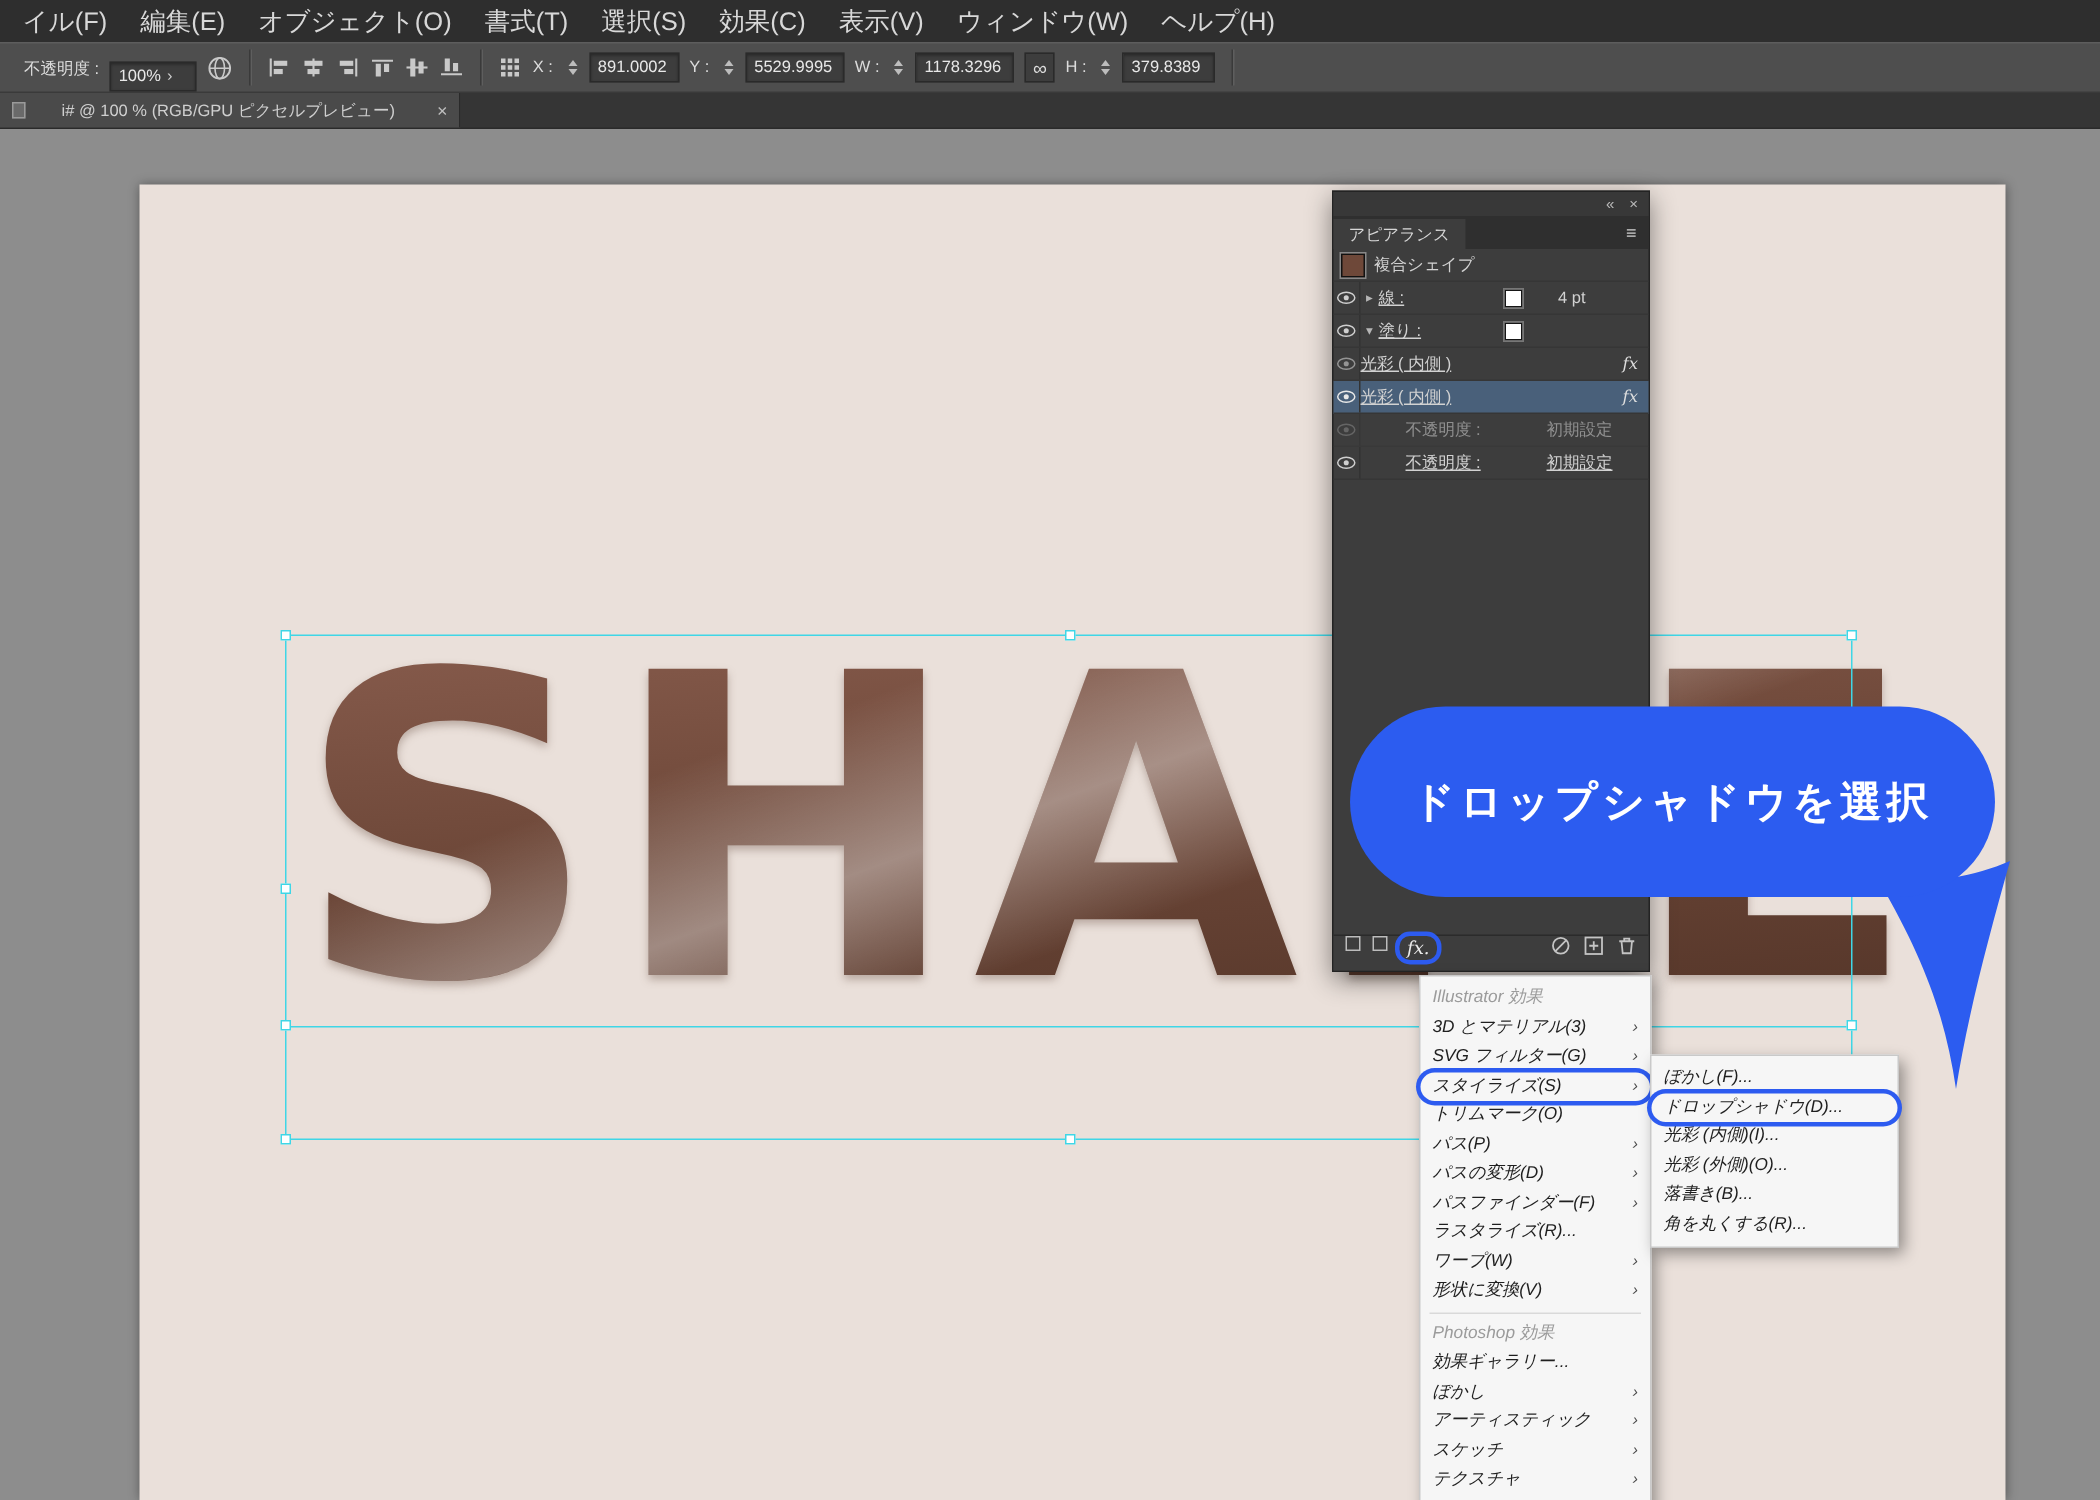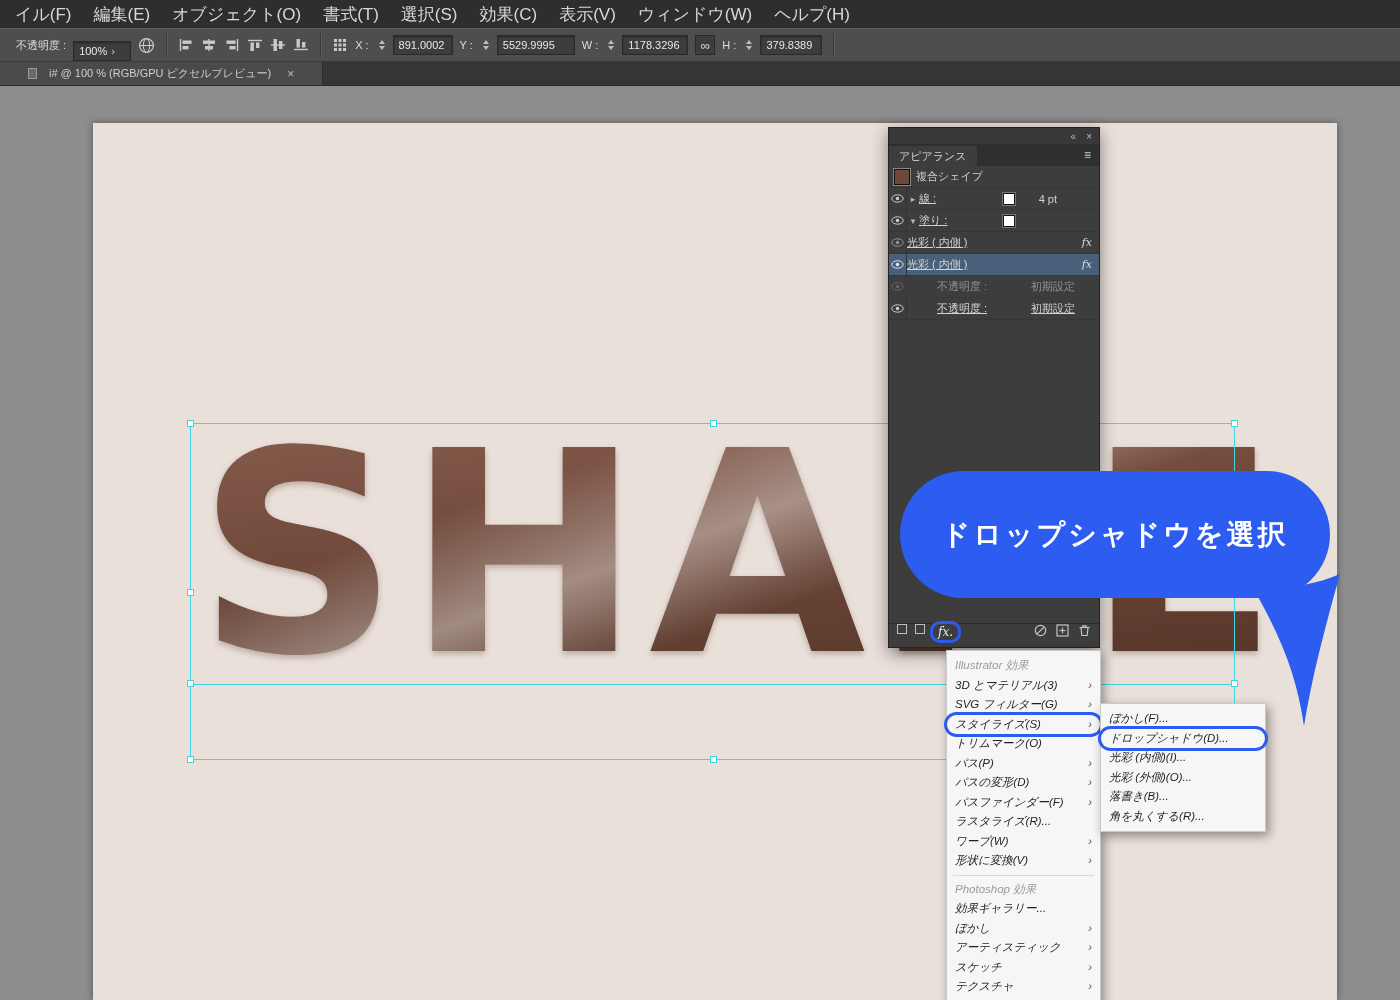--- a/index.html
+++ b/index.html
@@ -17,21 +17,21 @@
   .vsep { width:1px; height:24px; background:#3a3a3a; box-shadow:1px 0 0 #5e5e5e; margin:0 4px; }
   .spin { display:flex; flex-direction:column; gap:2px; margin:0 1px 0 3px; }
   .spin .up { width:0;height:0;border-left:3px solid transparent;border-right:3px solid transparent;border-bottom:4px solid #bdbdbd; }
   .spin .down { width:0;height:0;border-left:3px solid transparent;border-right:3px solid transparent;border-top:4px solid #bdbdbd; }
   .cicon { display:flex; align-items:center; justify-content:center; }
   .cicon svg { display:block; }
   .linkbox { width:20px; height:20px; border:1px solid #2a2a2a; background:#3d3d3d; color:#ddd; display:flex; align-items:center; justify-content:center; font-size:13px; }
 
   
   .tabbar { position:absolute; top:62px; left:0; width:1400px; height:24px; background:#353535; border-bottom:1px solid #2a2a2a; display:flex; z-index:6; }
-  .doctab { background:#4a4a4a; color:#cfcfcf; font-size:11px; display:flex; align-items:center; gap:12px; padding:0 28px; border-right:1px solid #2a2a2a; }
+  .doctab { background:#4a4a4a; color:#cfcfcf; font-size:11px; display:flex; align-items:center; gap:24px; padding:0 8px; border-right:1px solid #2a2a2a; }
   .doctab .close { color:#bdbdbd; font-size:12px; margin-left:4px; }
   .docicon { width:9px; height:11px; border:1px solid #9a9a9a; background:#6a6a6a; }
 
   
   .artboard { position:absolute; left:93px; top:123px; width:1244px; height:877px; background:#eae0da; box-shadow:0 0 7px rgba(0,0,0,.4); z-index:1; }
 
   
   .choco-wrap { position:absolute; left:197px; top:414px; width:1050px; height:300px; z-index:2; }
   .choco, .choco-hi { position:absolute; left:0; top:0; font-family:"DejaVu Sans",sans-serif; font-weight:bold; font-size:280px; line-height:1; letter-spacing:8px; white-space:nowrap; -webkit-background-clip:text; background-clip:text; color:transparent; }
   .choco { background-image:linear-gradient(175deg,#84594a 8%,#6e4839 45%,#58382b 88%); filter:drop-shadow(0 3px 3px rgba(70,40,25,.3)); }
@@ -179,21 +179,21 @@
       <span class="down"></span>
     </span>
   <div class="vbox" style="width:60px;">
       <span>891.0002</span>
     </div>
   <span>Y :</span>
   <span class="spin">
       <span class="up"></span>
       <span class="down"></span>
     </span>
-  <div class="vbox" style="width:78px;">
+  <div class="vbox" style="width:66px;">
       <span>5529.9995</span>
     </div>
   <span>W :</span>
   <span class="spin">
       <span class="up"></span>
       <span class="down"></span>
     </span>
   <div class="vbox" style="width:66px;">
       <span>1178.3296</span>
     </div>

